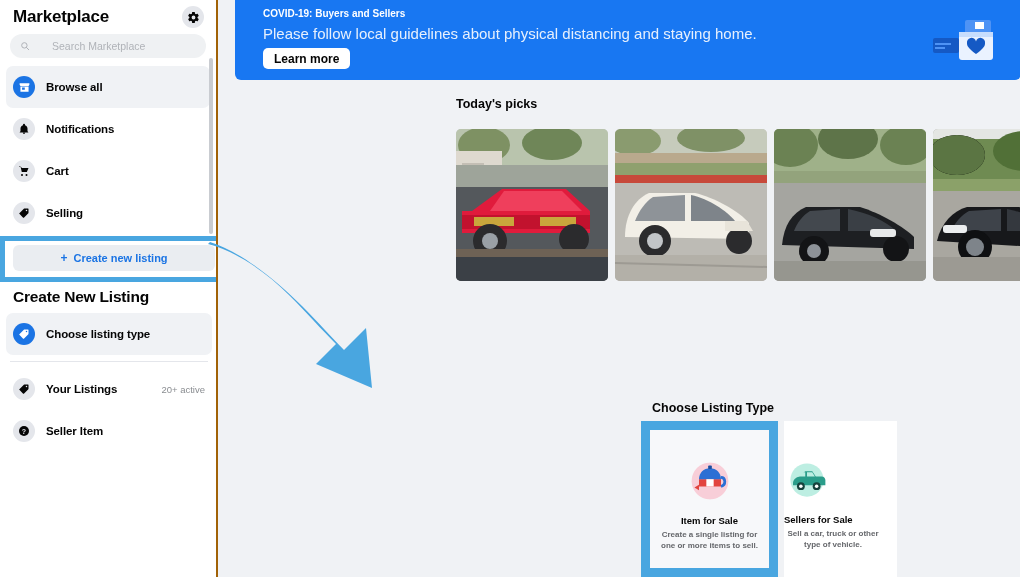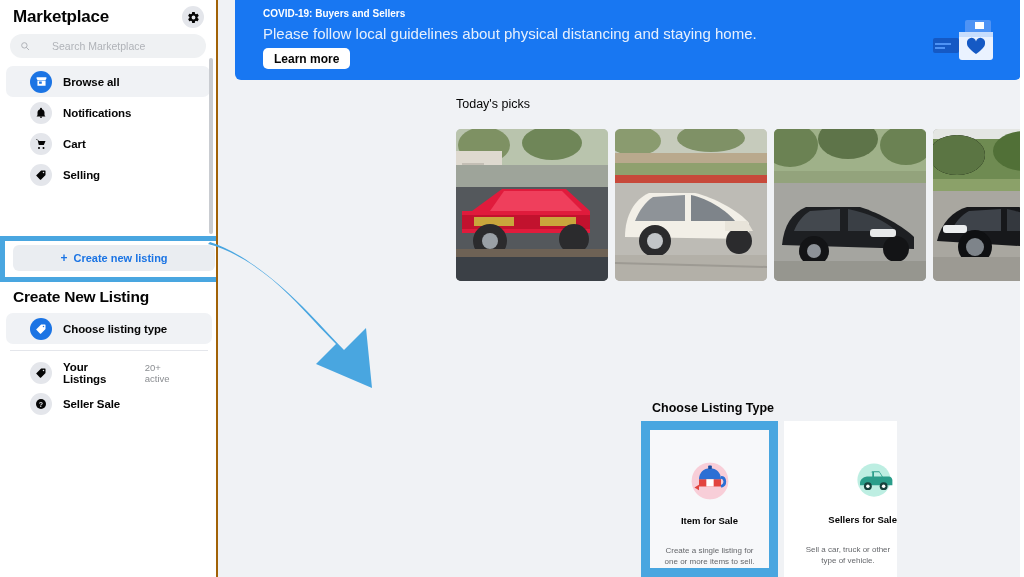--- a/index.html
+++ b/index.html
@@ -52,21 +52,21 @@
     gap: 22px;
   }
   .search-box .ph {
     font-size: 10.5px; color: #b0b3b8;
     white-space: nowrap; overflow: hidden;
   }
 
   .nav-list { padding: 0 6px; }
   .nav-item {
     display: flex; align-items: center; gap: 11px;
-    height: 31px; padding: 0 24px;
+    height: 42px; padding: 0 7px;
     border-radius: 7px;
     cursor: pointer;
   }
   .nav-item.active { background: #f0f2f5; }
   .nav-ic {
     width: 22px; height: 22px; border-radius: 50%;
     background: #e4e6eb;
     display: flex; align-items: center; justify-content: center;
     flex: 0 0 22px;
   }
@@ -146,21 +146,21 @@
     width: 72px; height: 56px;
   }
 
   
   .picks-head {
     position: absolute; left: 238px; top: 97px;
     display: flex; align-items: center;
     width: 782px;
   }
   .picks-title {
-    font-size: 12.5px; font-weight: normal; color: #050505;
+    font-size: 12.5px; font-weight: bold; color: #050505;
   }
 
   .thumbs {
     position: absolute; left: 238px; top: 129px;
     display: flex; gap: 7px;
   }
   .thumb {
     width: 152px; height: 152px;
     border-radius: 5px; overflow: hidden;
     background: #d8dadf; position: relative;
@@ -181,21 +181,21 @@
     font-size: 12.5px; font-weight: bold; color: #050505;
   }
   .clt-row {
     position: absolute; left: 423px; top: 421px;
     display: flex; gap: 6px;
   }
   .clt-card {
     width: 113px; height: 156px;
     background: #ffffff;
     box-sizing: border-box;
-    display: flex; flex-direction: column; align-items: flex-end;
+    display: flex; flex-direction: column; align-items: flex-start;
     cursor: pointer;
     position: relative;
   }
   .clt-card.sel {
     width: 137px; height: 156px;
     border: 9px solid #49a6e0;
     background: #f7f8fa;
     padding: 0;
   }
   .clt-card.sel .card-inner {
@@ -208,24 +208,25 @@
     width: 46px; height: 46px;
     display:flex; align-items:center; justify-content:center;
   }
   .clt-card.sel .card-ico { margin-top: 28px; }
   .card-name {
     margin-top: 11px;
     font-size: 9.5px; font-weight: bold; color: #050505;
     text-align: center;
   }
   .card-desc {
-    margin-top: 20px;
+    margin-top: 4px;
     font-size: 8px; color: #65676b;
     text-align: center; line-height: 1.35;
     width: 98px;
+    font-weight: bold;
   }
   .right-edge {
     position: absolute; right: 0; top: 0; width: 4px; height: 577px;
     background: #ffffff;
   }
 </style>
 </head>
 <body>
 
 <div id="app">
@@ -328,21 +329,21 @@
           <span class="meta">20+ active</span>
         </div>
 
         <div class="nav-item">
           <span class="nav-ic">
             <svg width="12" height="12" viewBox="0 0 24 24">
               <circle cx="12" cy="12" r="10" fill="#050505"></circle>
               <text x="12" y="17" font-size="14" font-family="Liberation Sans, sans-serif" fill="#e4e6eb" text-anchor="middle" font-weight="bold">?</text>
             </svg>
           </span>
-          <span class="nav-label">Seller Sale</span>
+          <span class="nav-label">Seller Item</span>
         </div>
       </div>
     </div>
   </div>
 
   <div class="main">
 
     <div class="covid">
       <div class="covid-title">COVID-19: Buyers and Sellers</div>
       <div class="covid-sub">Please follow local guidelines about physical distancing and staying home.</div>

